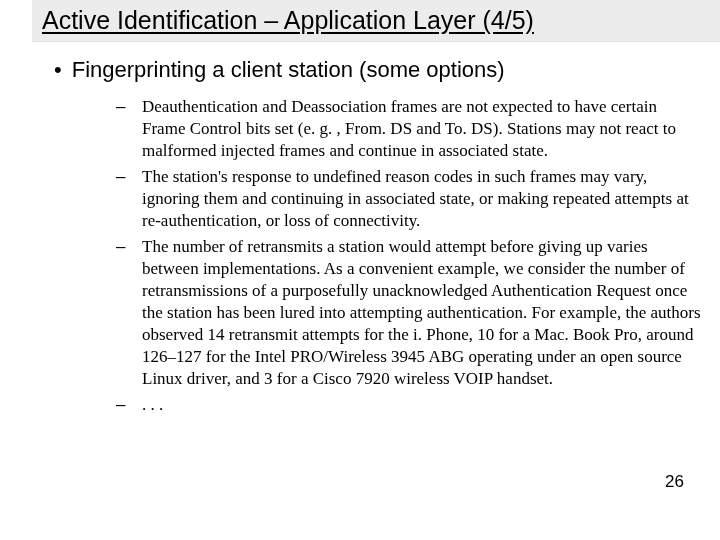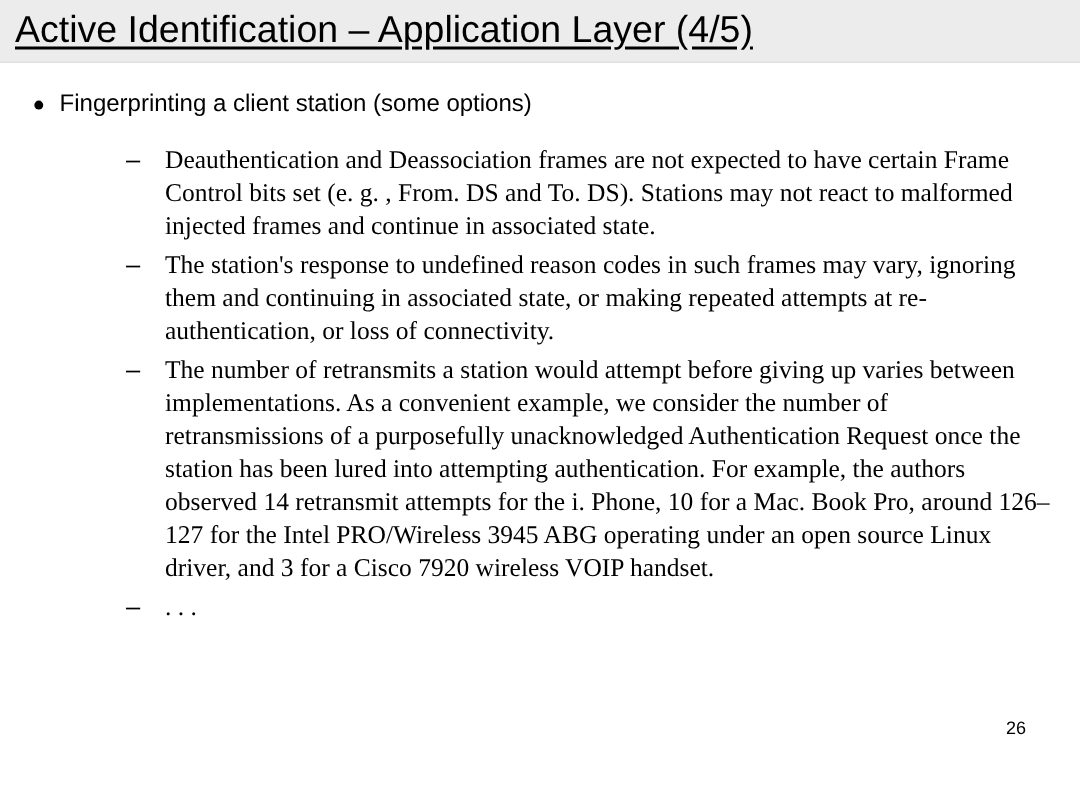--- a/index.html
+++ b/index.html
@@ -1,17 +1,17 @@
 <!DOCTYPE html>
 <html><head>
 <meta charset="utf-8">
 <style>
   * { box-sizing: border-box; margin: 0; padding: 0; }
   html, body { width: 720px; height: 540px; background: #fff; font-family: Arial, Helvetica, sans-serif; color: #000; }
-  .slide { width: 720px; height: 524px; position: relative; }
+  .slide { width: 720px; height: 524px; position: relative; padding-left: 32px; }
   .title-bar {
     background: #ececec;
     padding: 6px 10px 6px 10px;
     border-bottom: 1px solid #e0e0e0;
   }
   .title-text {
     font-size: 25px;
     font-weight: 400;
     text-decoration: underline;
     text-underline-offset: 3px;
@@ -22,21 +22,21 @@
     display: flex;
     align-items: flex-start;
     margin-bottom: 8px;
   }
   .bullet-l1 .dot {
     font-size: 22px;
     line-height: 28px;
     margin-right: 10px;
   }
   .bullet-l1 .txt {
-    font-size: 16px;
+    font-size: 22px;
     line-height: 28px;
   }
   .sublist { padding-left: 62px; padding-top: 4px; }
   .bullet-l2 {
     display: flex;
     align-items: flex-start;
     margin-bottom: 4px;
   }
   .bullet-l2 .dash {
     font-size: 17px;
@@ -47,21 +47,21 @@
   }
   .bullet-l2 .txt {
     font-size: 17px;
     line-height: 22px;
     font-family: Liberation Serif, serif;
   }
   .page-num {
     position: absolute;
     right: 36px;
     bottom: 32px;
-    font-size: 12px;
+    font-size: 17px;
   }
 </style>
 </head>
 <body>
 
 <div class="slide">
 
   <div class="title-bar">
     <div class="title-text">Active Identification – Application Layer (4/5)</div>
   </div>

